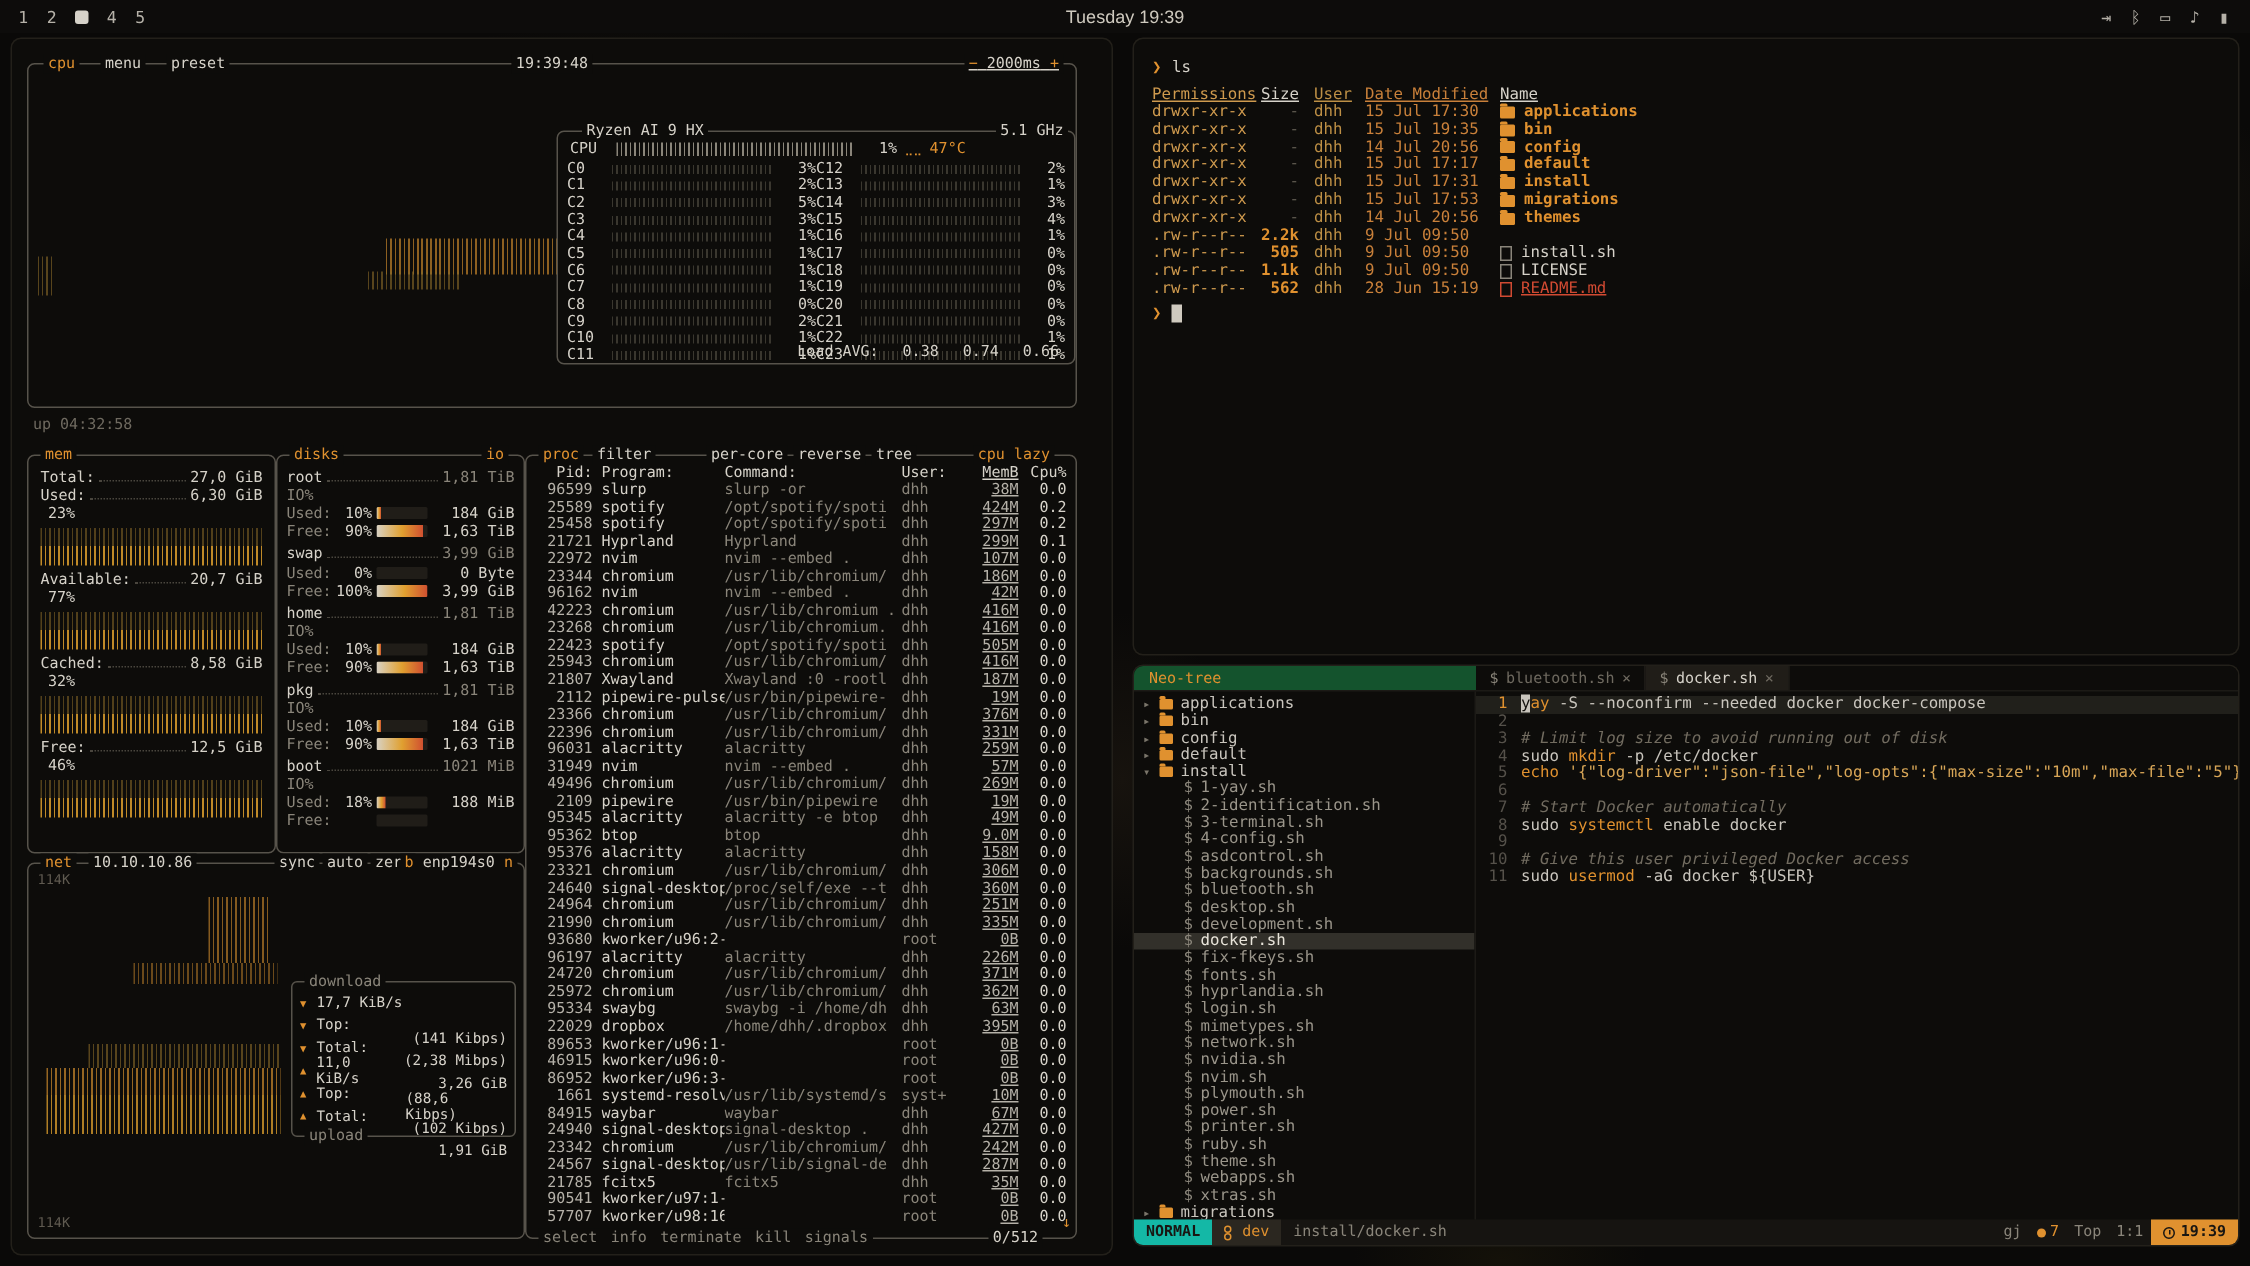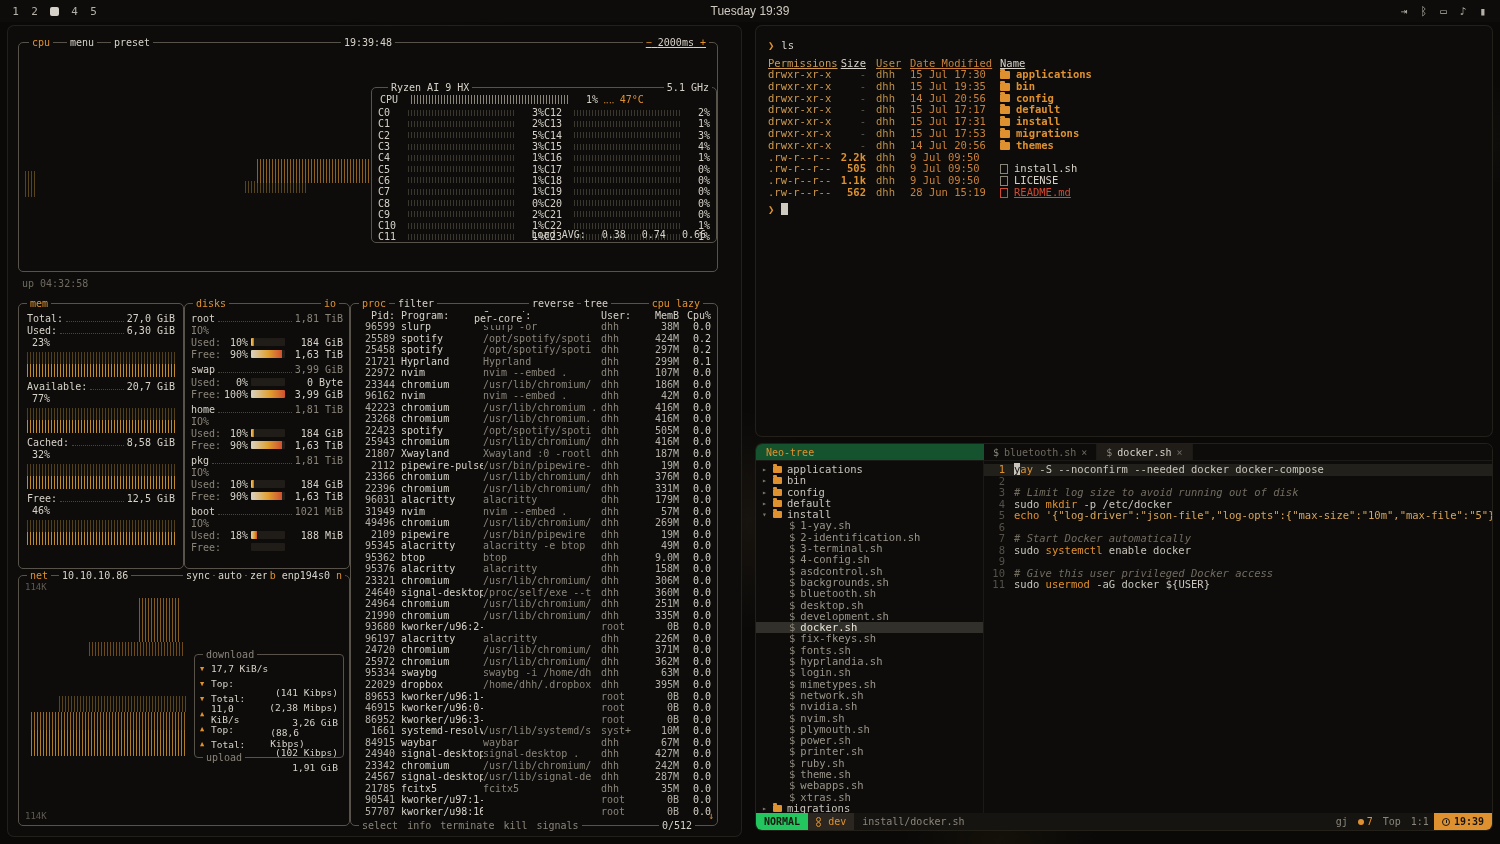--- a/index.html
+++ b/index.html
@@ -66,21 +66,21 @@
   .narrow{font-size:7px;color:#e0912f;width:8px;}
   .nb{margin-left:auto;margin-top:47px;}
   .scale-lbl{position:absolute;color:#5f5a50;font-size:9px;}
   .phead{display:flex;padding:6px 6px 0 6px;color:#d6d2c9;height:17px;}
   .pbody{padding:0 6px;overflow:hidden;height:497px;}
   .prow{display:flex;height:11.56px;line-height:11.56px;white-space:nowrap;}
   .c-pid{width:44px;text-align:right;padding-right:6px;color:#b5b1a8;}
   .c-prog{width:82px;overflow:hidden;color:#d6d2c9;}
   .c-cmd{flex:1;overflow:hidden;color:#8a857a;}
   .c-user{width:38px;color:#8a857a;}
-  .c-mem{width:40px;text-align:right;color:#b5b1a8;}
+  .c-mem{width:40px;text-align:right;color:#b5b1a8;text-decoration:underline;}
   .c-cpu{width:32px;text-align:right;color:#d6d2c9;}
   .phead .c-prog,.phead .c-cmd,.phead .c-user,.phead .c-mem,.phead .c-cpu,.phead .c-pid{color:#d6d2c9;}
   .pfoot{display:flex;gap:9px;}
   .scroll-ind{position:absolute;right:3px;bottom:4px;font-size:10px;}
   
   .tcontent{padding:12px 12px;font-size:10.5px;}
   .tline{height:14px;display:flex;align-items:center;gap:7px;}
   .prompt{font-weight:bold;}
   .cursor-block{display:inline-block;width:7px;height:12px;background:#cfcabf;}
   .lshead{display:flex;margin-top:5px;height:12px;}
@@ -125,21 +125,21 @@
   .lnum{width:30px;text-align:right;padding-right:9px;color:#55514a;flex:0 0 auto;}
   .eline.cur .lnum{color:#e0912f;}
   .ltext{white-space:pre;}
   .ltext .plain{color:#c9c5bd;}
   .ltext .cmd{color:#e0912f;}
   .ltext .comment{color:#726c60;font-style:italic;}
   .ltext .str{color:#d8a657;}
   .ltext .cursor{background:#c9c5bd;color:#12100d;}
   .statusline{display:flex;height:17px;align-items:stretch;background:#161411;font-size:10px;}
   .seg{display:flex;align-items:center;padding:0 8px;}
-  .seg.mode{background:#22c55e;color:#191612;font-weight:bold;}
+  .seg.mode{background:#14b8a6;color:#191612;font-weight:bold;}
   .seg.branch{background:#2b2720;color:#e0912f;gap:4px;}
   .seg.file{color:#8a857a;}
   .sflex{flex:1;}
   .seg.dimseg{color:#8a857a;padding:0 5px;}
   .seg.warn{color:#e0912f;gap:3px;padding:0 5px;}
   .warn .dot{width:6px;height:6px;background:#e0912f;border-radius:50%;display:inline-block;}
   .seg.sclock{background:#e0912f;color:#191612;font-weight:bold;gap:4px;}
   .branch-ic{position:relative;width:8px;height:10px;display:inline-block;}
   .branch-ic::before{content:"";position:absolute;width:3px;height:3px;border:1px solid currentColor;border-radius:50%;left:0;top:0;}
   .branch-ic::after{content:"";position:absolute;width:3px;height:3px;border:1px solid currentColor;border-radius:50%;left:0;bottom:0;}
@@ -609,21 +609,21 @@
           <span class="na">Total:</span>
           <span class="nb">1,91 GiB</span>
         </div>
 
     </div>
   </div>
 
   <div class="bx" style="left:342px;top:277px;width:368px;height:523px;">
     <span class="btl amber" style="left:8px;">proc</span>
     <span class="btl" style="left:44px;">filter</span>
-    <span class="btl" style="left:120px;margin-top:15px;">per-core</span>
+    <span class="btl" style="left:120px;">per-core</span>
     <span class="btl" style="left:178px;">reverse</span>
     <span class="btl" style="left:230px;">tree</span>
     <span class="btl amber" style="right:14px;">cpu lazy</span>
 
     <div class="phead">
       <span class="c-pid">Pid:</span>
       <span class="c-prog">Program:</span>
       <span class="c-cmd">Command:</span>
       <span class="c-user">User:</span>
       <span class="c-mem">MemB</span>
@@ -764,21 +764,21 @@
           <span class="c-user">dhh</span>
           <span class="c-mem">331M</span>
           <span class="c-cpu">0.0</span>
         </div>
 
         <div class="prow">
           <span class="c-pid">96031</span>
           <span class="c-prog">alacritty</span>
           <span class="c-cmd">alacritty</span>
           <span class="c-user">dhh</span>
-          <span class="c-mem">179M</span>
+          <span class="c-mem">259M</span>
           <span class="c-cpu">0.0</span>
         </div>
 
         <div class="prow">
           <span class="c-pid">31949</span>
           <span class="c-prog">nvim</span>
           <span class="c-cmd">nvim --embed .</span>
           <span class="c-user">dhh</span>
           <span class="c-mem">57M</span>
           <span class="c-cpu">0.0</span>

